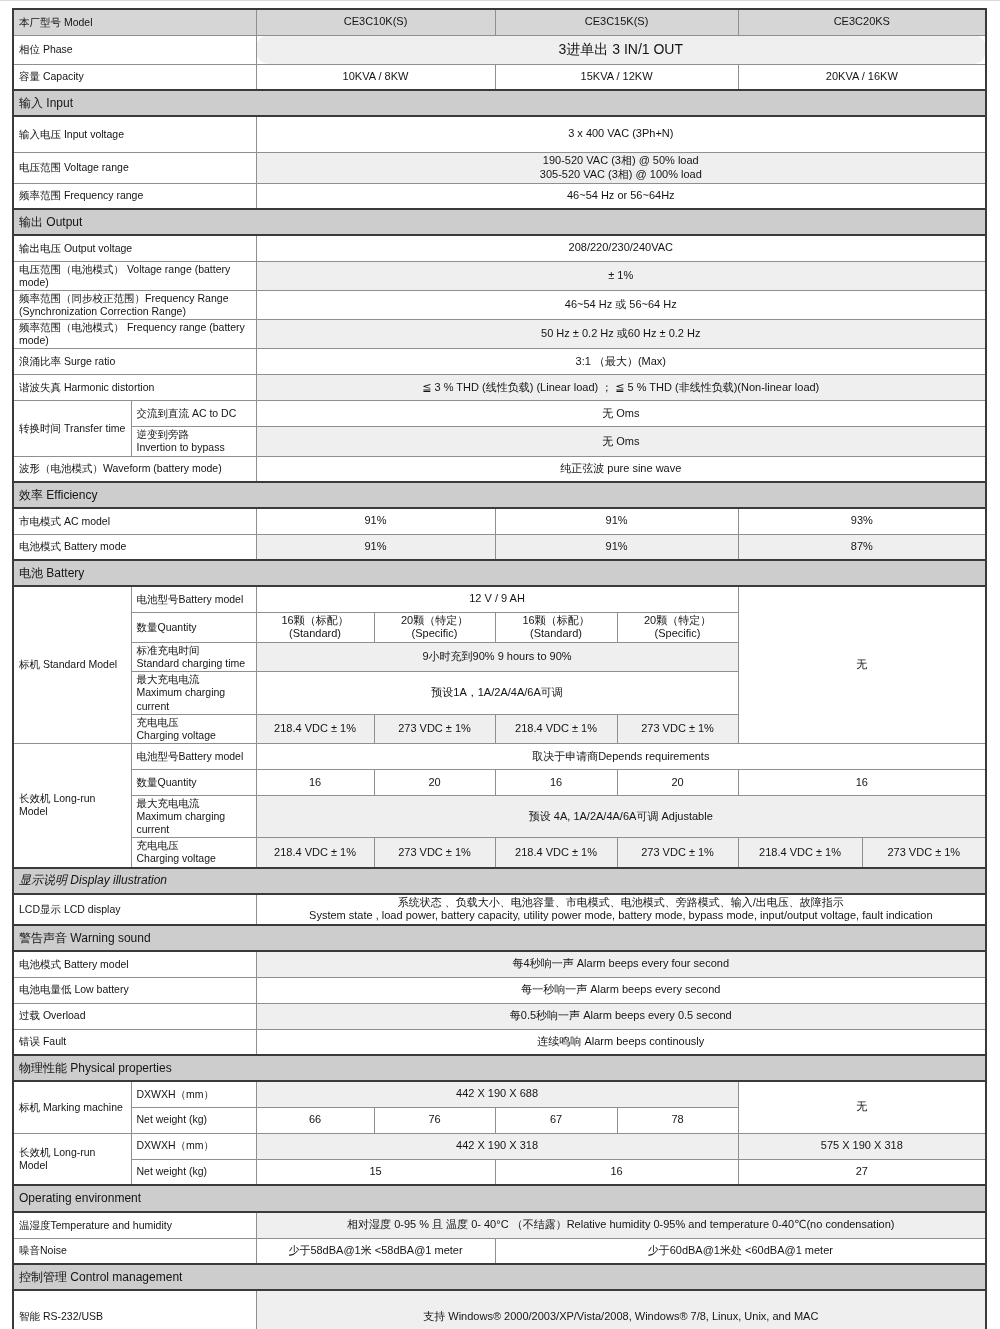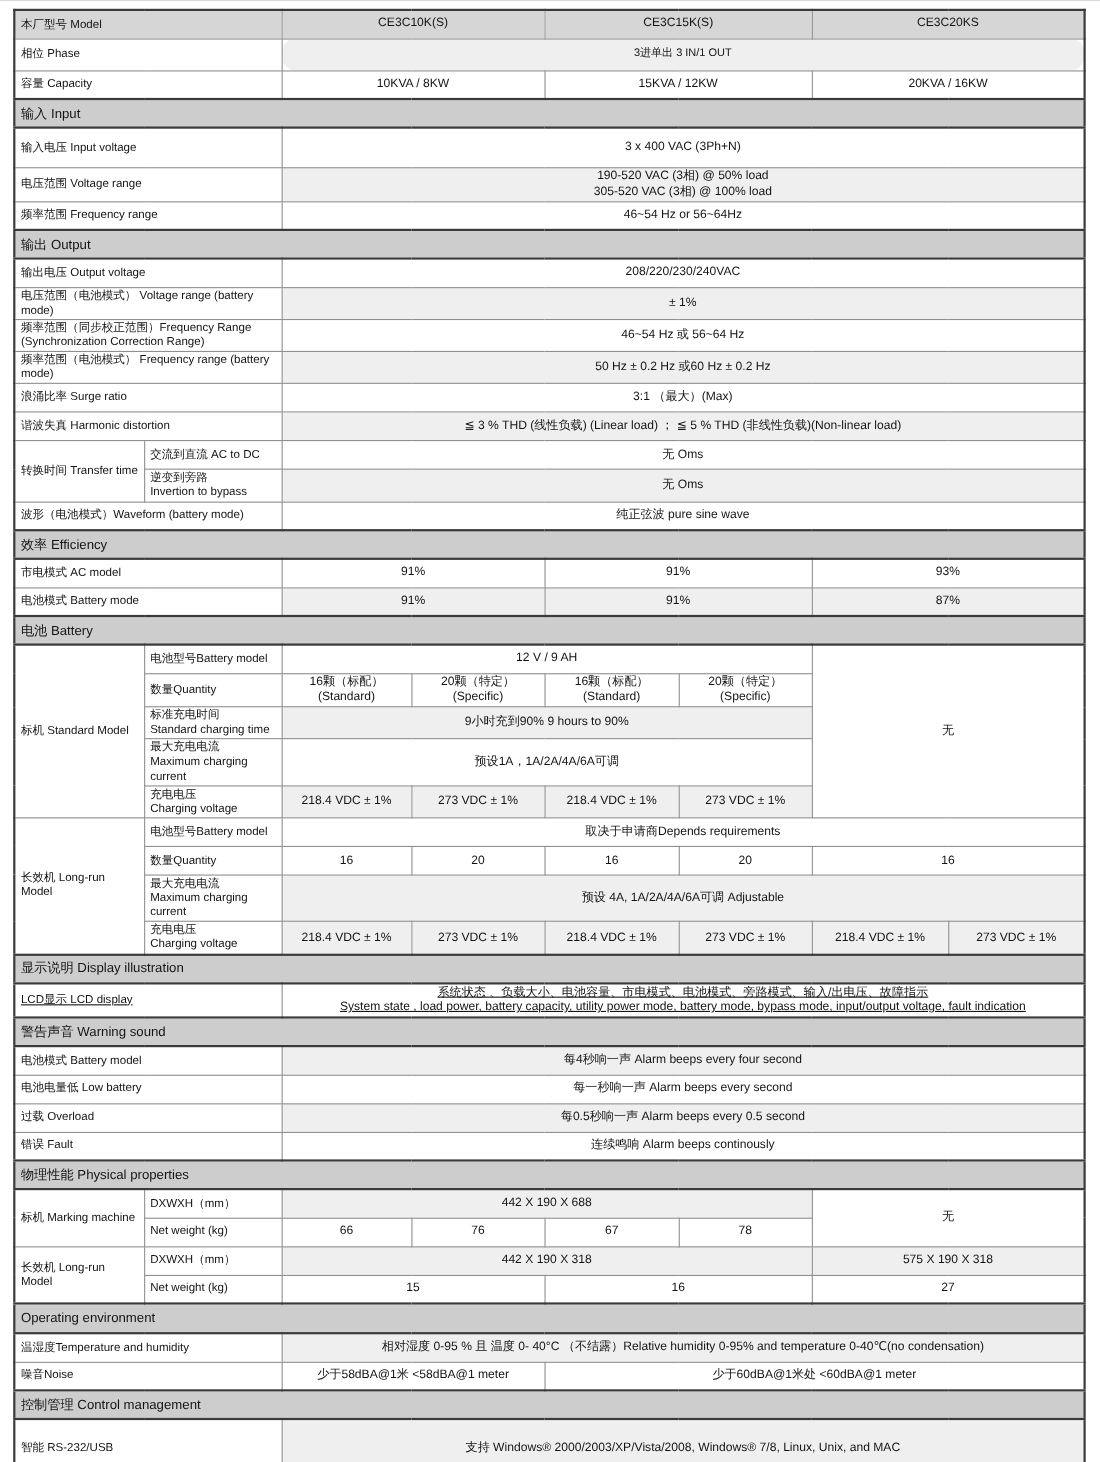--- a/index.html
+++ b/index.html
@@ -18,21 +18,21 @@
     padding:1px 4px;font-size:11px;text-align:center;vertical-align:middle;
     white-space:pre-line;overflow:hidden;line-height:1.25;
   }
   td.label,td.sublabel,td.glabel{text-align:left;font-size:10.5px;padding-left:5px;}
   td.section{
     background:#cdcdcd;text-align:left;font-size:12px;padding-left:5px;
     border-top:2px solid #3a3a3a;border-bottom:2px solid #3a3a3a;
   }
   td.shade{background:#efefef;}
   td.head{background:#d6d6d6;}
-  td.big{font-size:10px;border-radius:13px;}
+  td.big{font-size:14px;border-radius:13px;}
 </style>
 </head>
 <body>
 
 <div class="topline"></div>
 
 <table class="spec">
   <colgroup>
       <col style="width: 118px;">
       <col style="width: 125px;">
@@ -188,24 +188,24 @@
       <tr style="height: 26px;">
         <td colspan="1" class="sublabel">充电电压
 Charging voltage</td>
         <td colspan="1" class="value shade">218.4 VDC ± 1%</td>
         <td colspan="1" class="value shade">273 VDC ± 1%</td>
         <td colspan="1" class="value shade">218.4 VDC ± 1%</td>
         <td colspan="1" class="value shade">273 VDC ± 1%</td>
         <td colspan="1" class="value shade">218.4 VDC ± 1%</td>
         <td colspan="1" class="value shade">273 VDC ± 1%</td>
       </tr>
-      <tr style="height: 26px;">
+      <tr style="height: 26px; font-style: italic;">
         <td colspan="8" class="section">显示说明 Display illustration</td>
       </tr>
-      <tr style="height: 30px; text-decoration: underline;">
+      <tr style="height: 30px;">
         <td colspan="2" class="label">LCD显示 LCD display</td>
         <td colspan="6" class="value">系统状态 、负载大小、电池容量、市电模式、电池模式、旁路模式、输入/出电压、故障指示
 System state , load power, battery capacity, utility power mode, battery mode, bypass mode, input/output voltage, fault indication</td>
       </tr>
       <tr style="height: 26px;">
         <td colspan="8" class="section">警告声音 Warning sound</td>
       </tr>
       <tr style="height: 26px;">
         <td colspan="2" class="label">电池模式 Battery model</td>
         <td colspan="6" class="value shade">每4秒响一声 Alarm beeps every four second</td>

